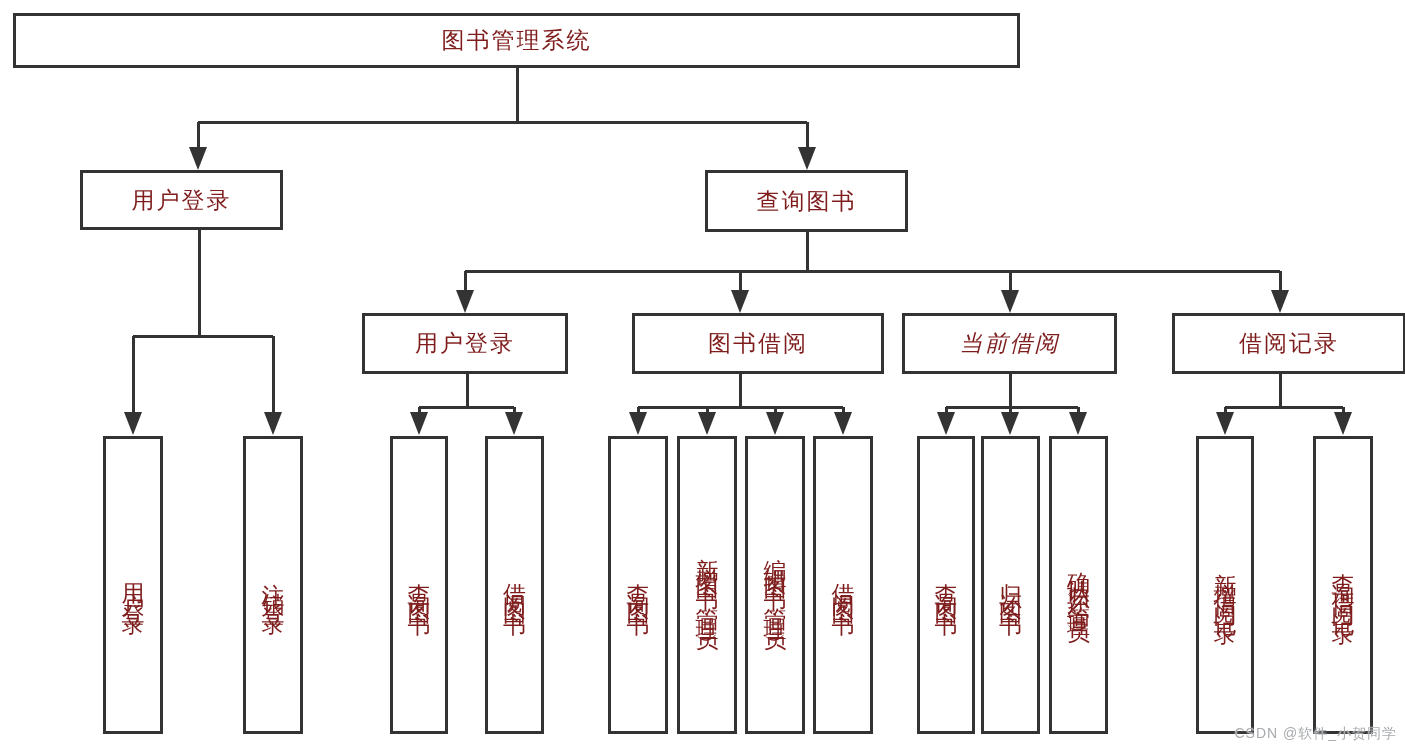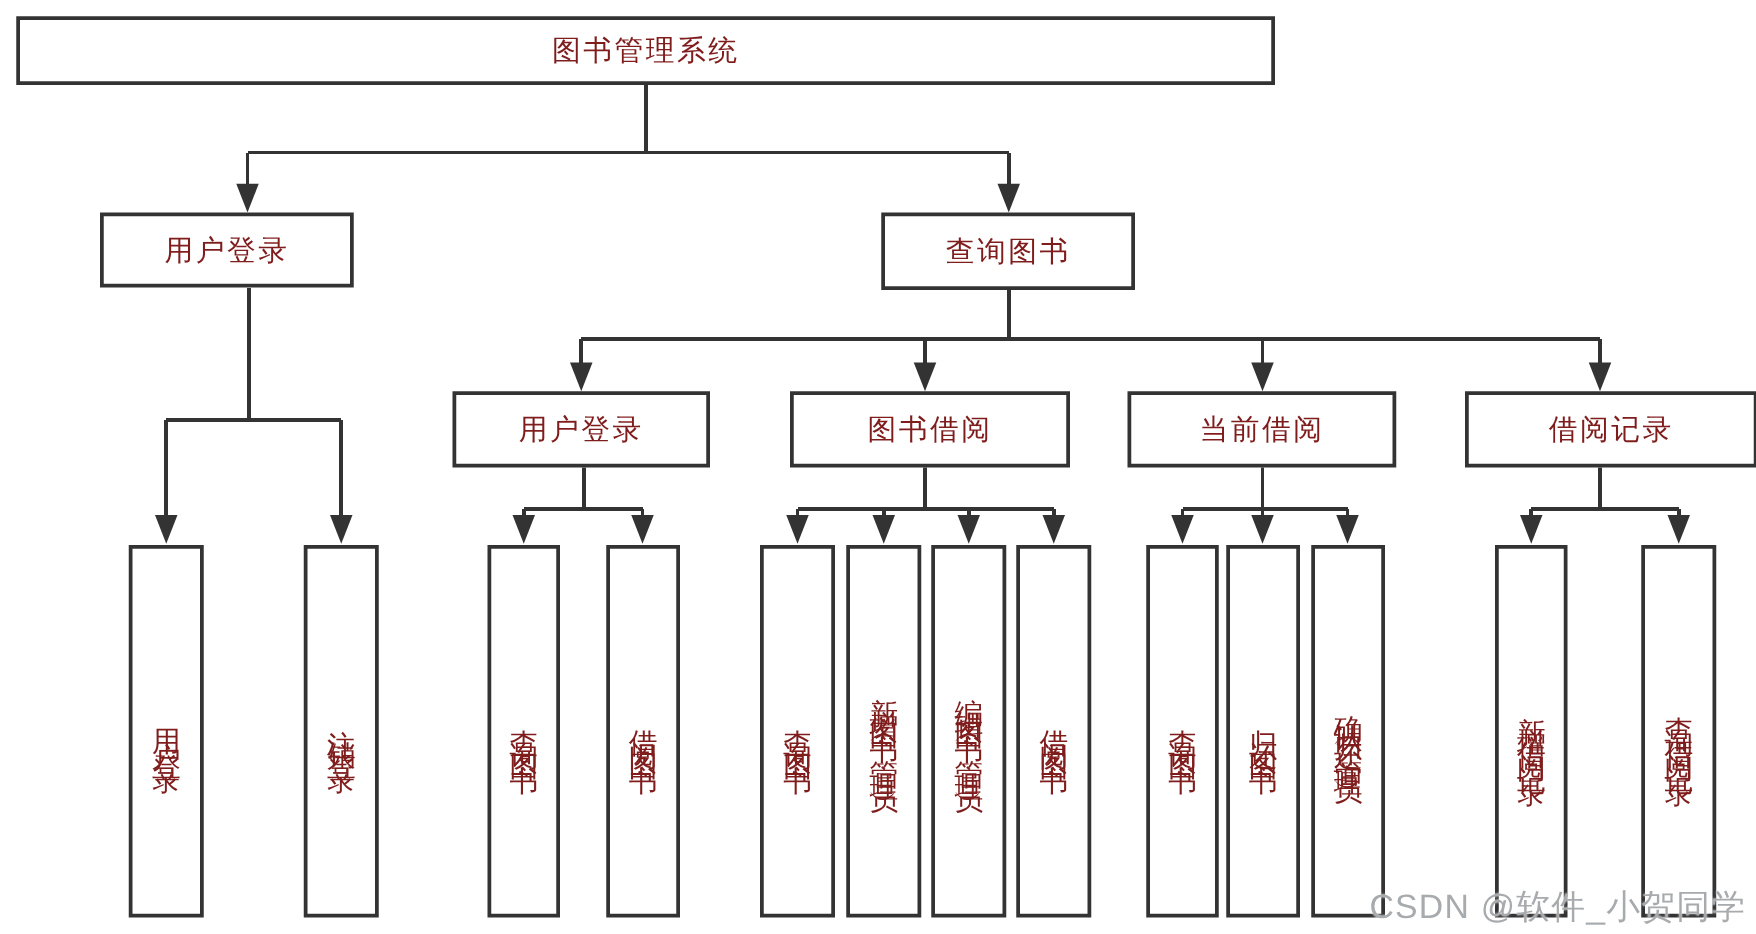--- a/index.html
+++ b/index.html
@@ -31,21 +31,21 @@
     text-orientation: mixed;
     letter-spacing: 10px;
     white-space: nowrap;
     line-height: 1;
   }
   .vnode.dense { letter-spacing: 7px; }
   .watermark {
     position: absolute;
     right: 8px;
     bottom: 4px;
-    font-size: 27px;
+    font-size: 14px;
     color: #a8abae;
     letter-spacing: 1px;
     z-index: 3;
     text-shadow: 0 0 2px #ffffff;
   }
 </style>
 </head>
 <body>
 
 <div class="canvas">
@@ -80,22 +80,22 @@
       <polygon points="1334,412 1352,412 1343,435"></polygon>
     </g>
   </svg>
 
   <div class="node" style="left:13px; top:13px; width:1007px; height:55px;">图书管理系统</div>
 
   <div class="node" style="left:80px; top:170px; width:203px; height:60px;">用户登录</div>
   <div class="node" style="left:705px; top:170px; width:203px; height:62px;">查询图书</div>
 
   <div class="node" style="left:362px; top:313px; width:206px; height:61px;">用户登录</div>
-  <div class="node" style="left:632px; top:313px; width:224px; height:61px;font-family:Liberation Mono, monospace;">图书借阅</div>
-  <div class="node" style="left:902px; top:313px; width:215px; height:61px;">当前借阅</div>
+  <div class="node" style="left:632px; top:313px; width:252px; height:61px;font-family:Liberation Mono, monospace;">图书借阅</div>
+  <div class="node" style="left:902px; top:313px; width:215px; height:61px;font-style:italic;">当前借阅</div>
   <div class="node" style="left:1172px; top:313px; width:234px; height:61px;">借阅记录</div>
 
   <div class="node vnode" style="left:103px; top:436px; width:60px; height:298px;">用户登录</div>
   <div class="node vnode" style="left:243px; top:436px; width:60px; height:298px;">注销登录</div>
 
   <div class="node vnode" style="left:390px; top:436px; width:58px; height:298px;">查询图书</div>
   <div class="node vnode" style="left:485px; top:436px; width:59px; height:298px;">借阅图书</div>
 
   <div class="node vnode" style="left:608px; top:436px; width:60px; height:298px;">查询图书</div>
   <div class="node vnode" style="left:677px; top:436px; width:60px; height:298px;">新增图书（管理员）</div>

